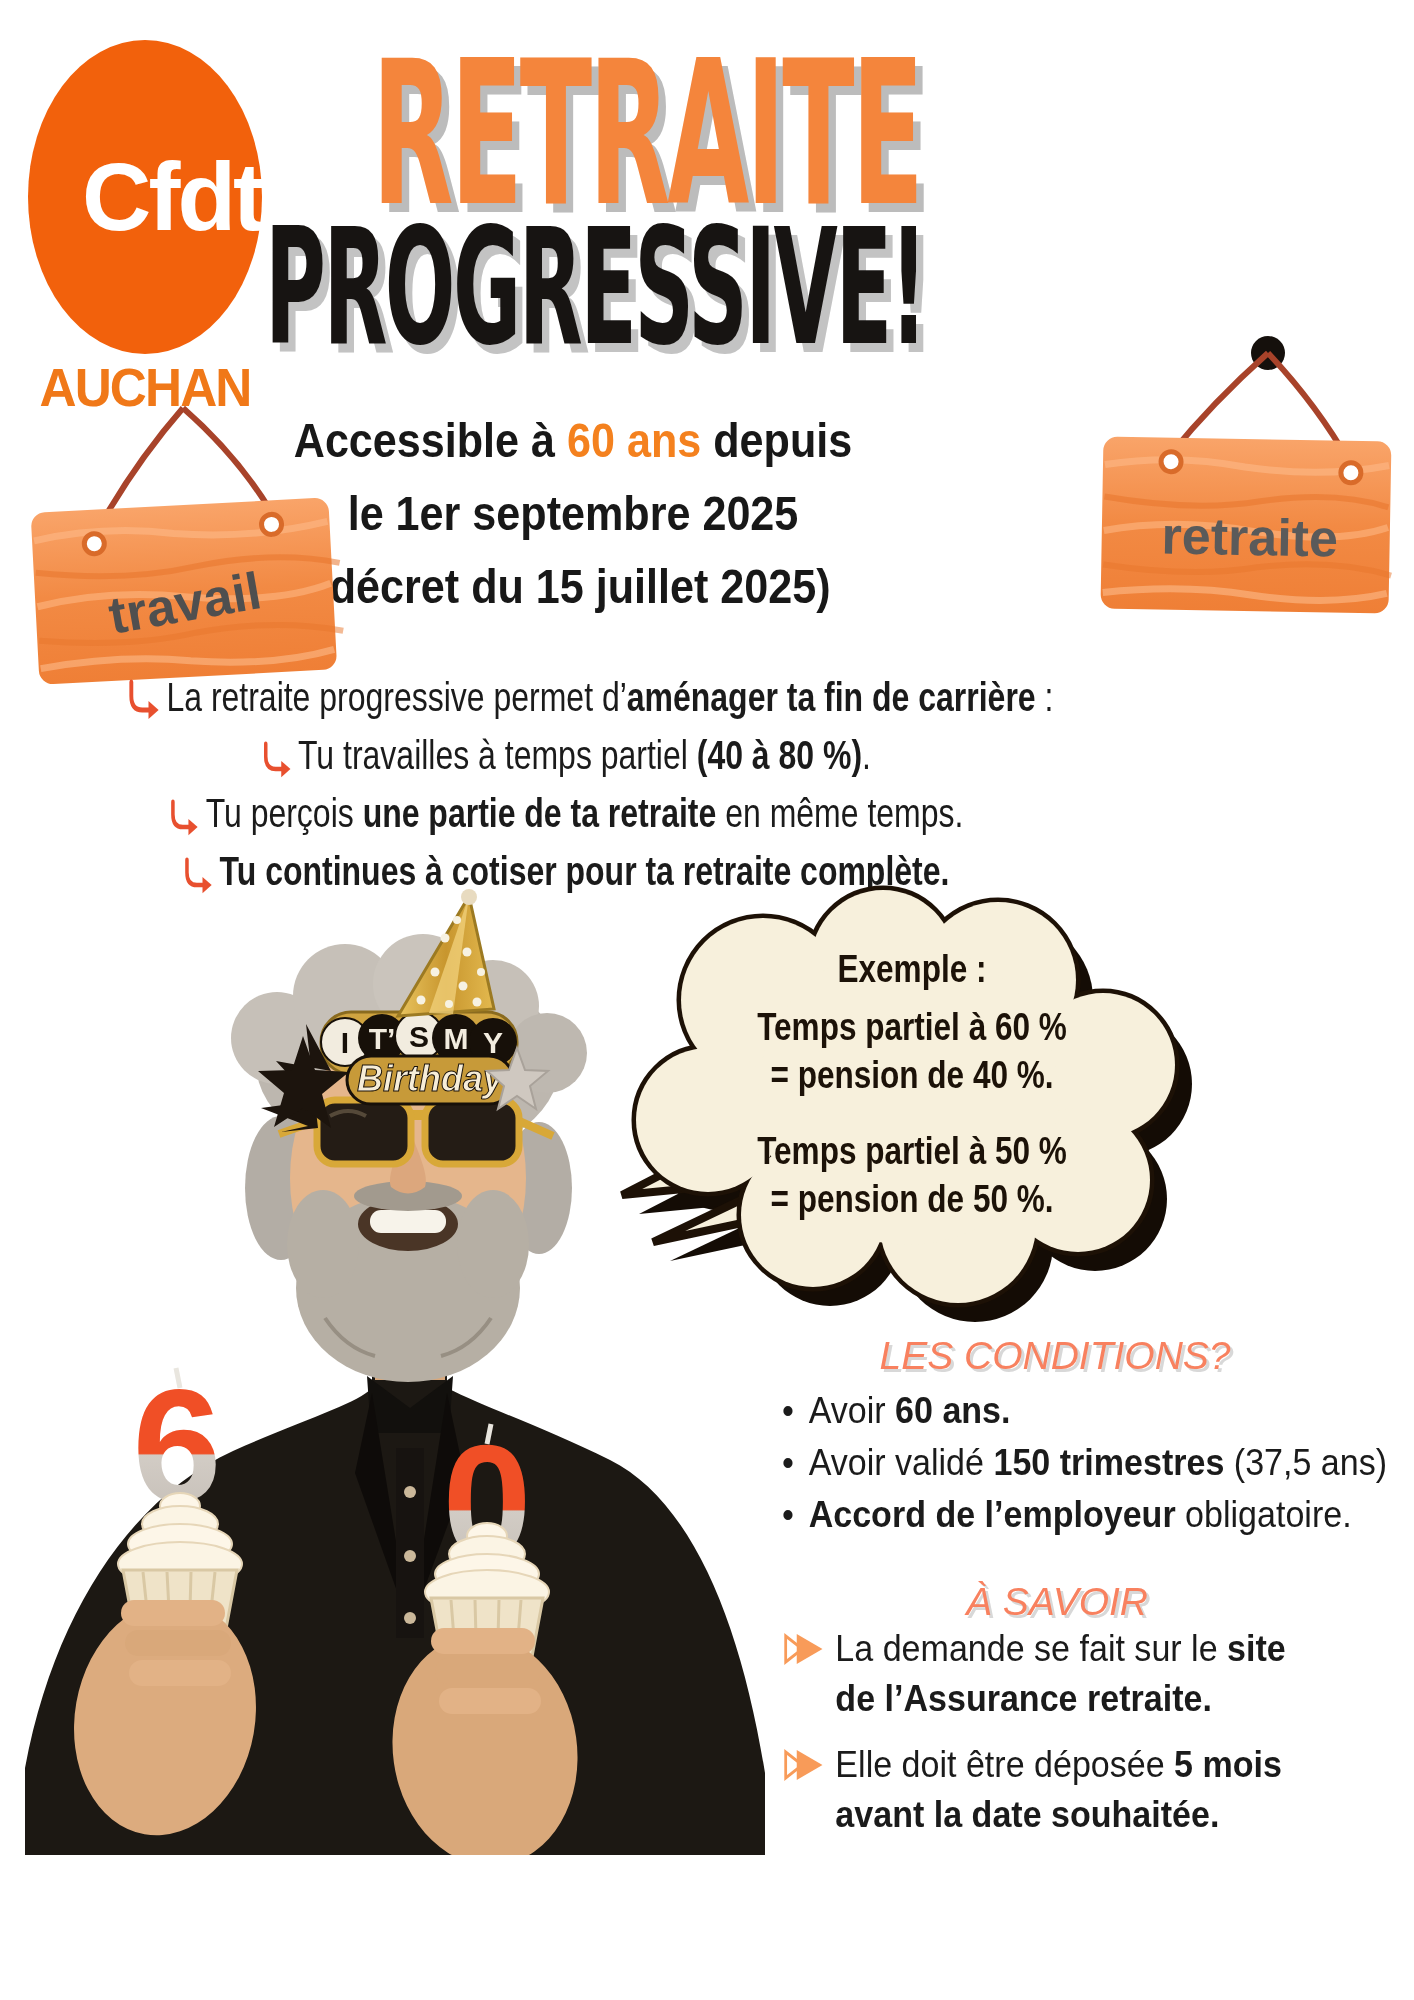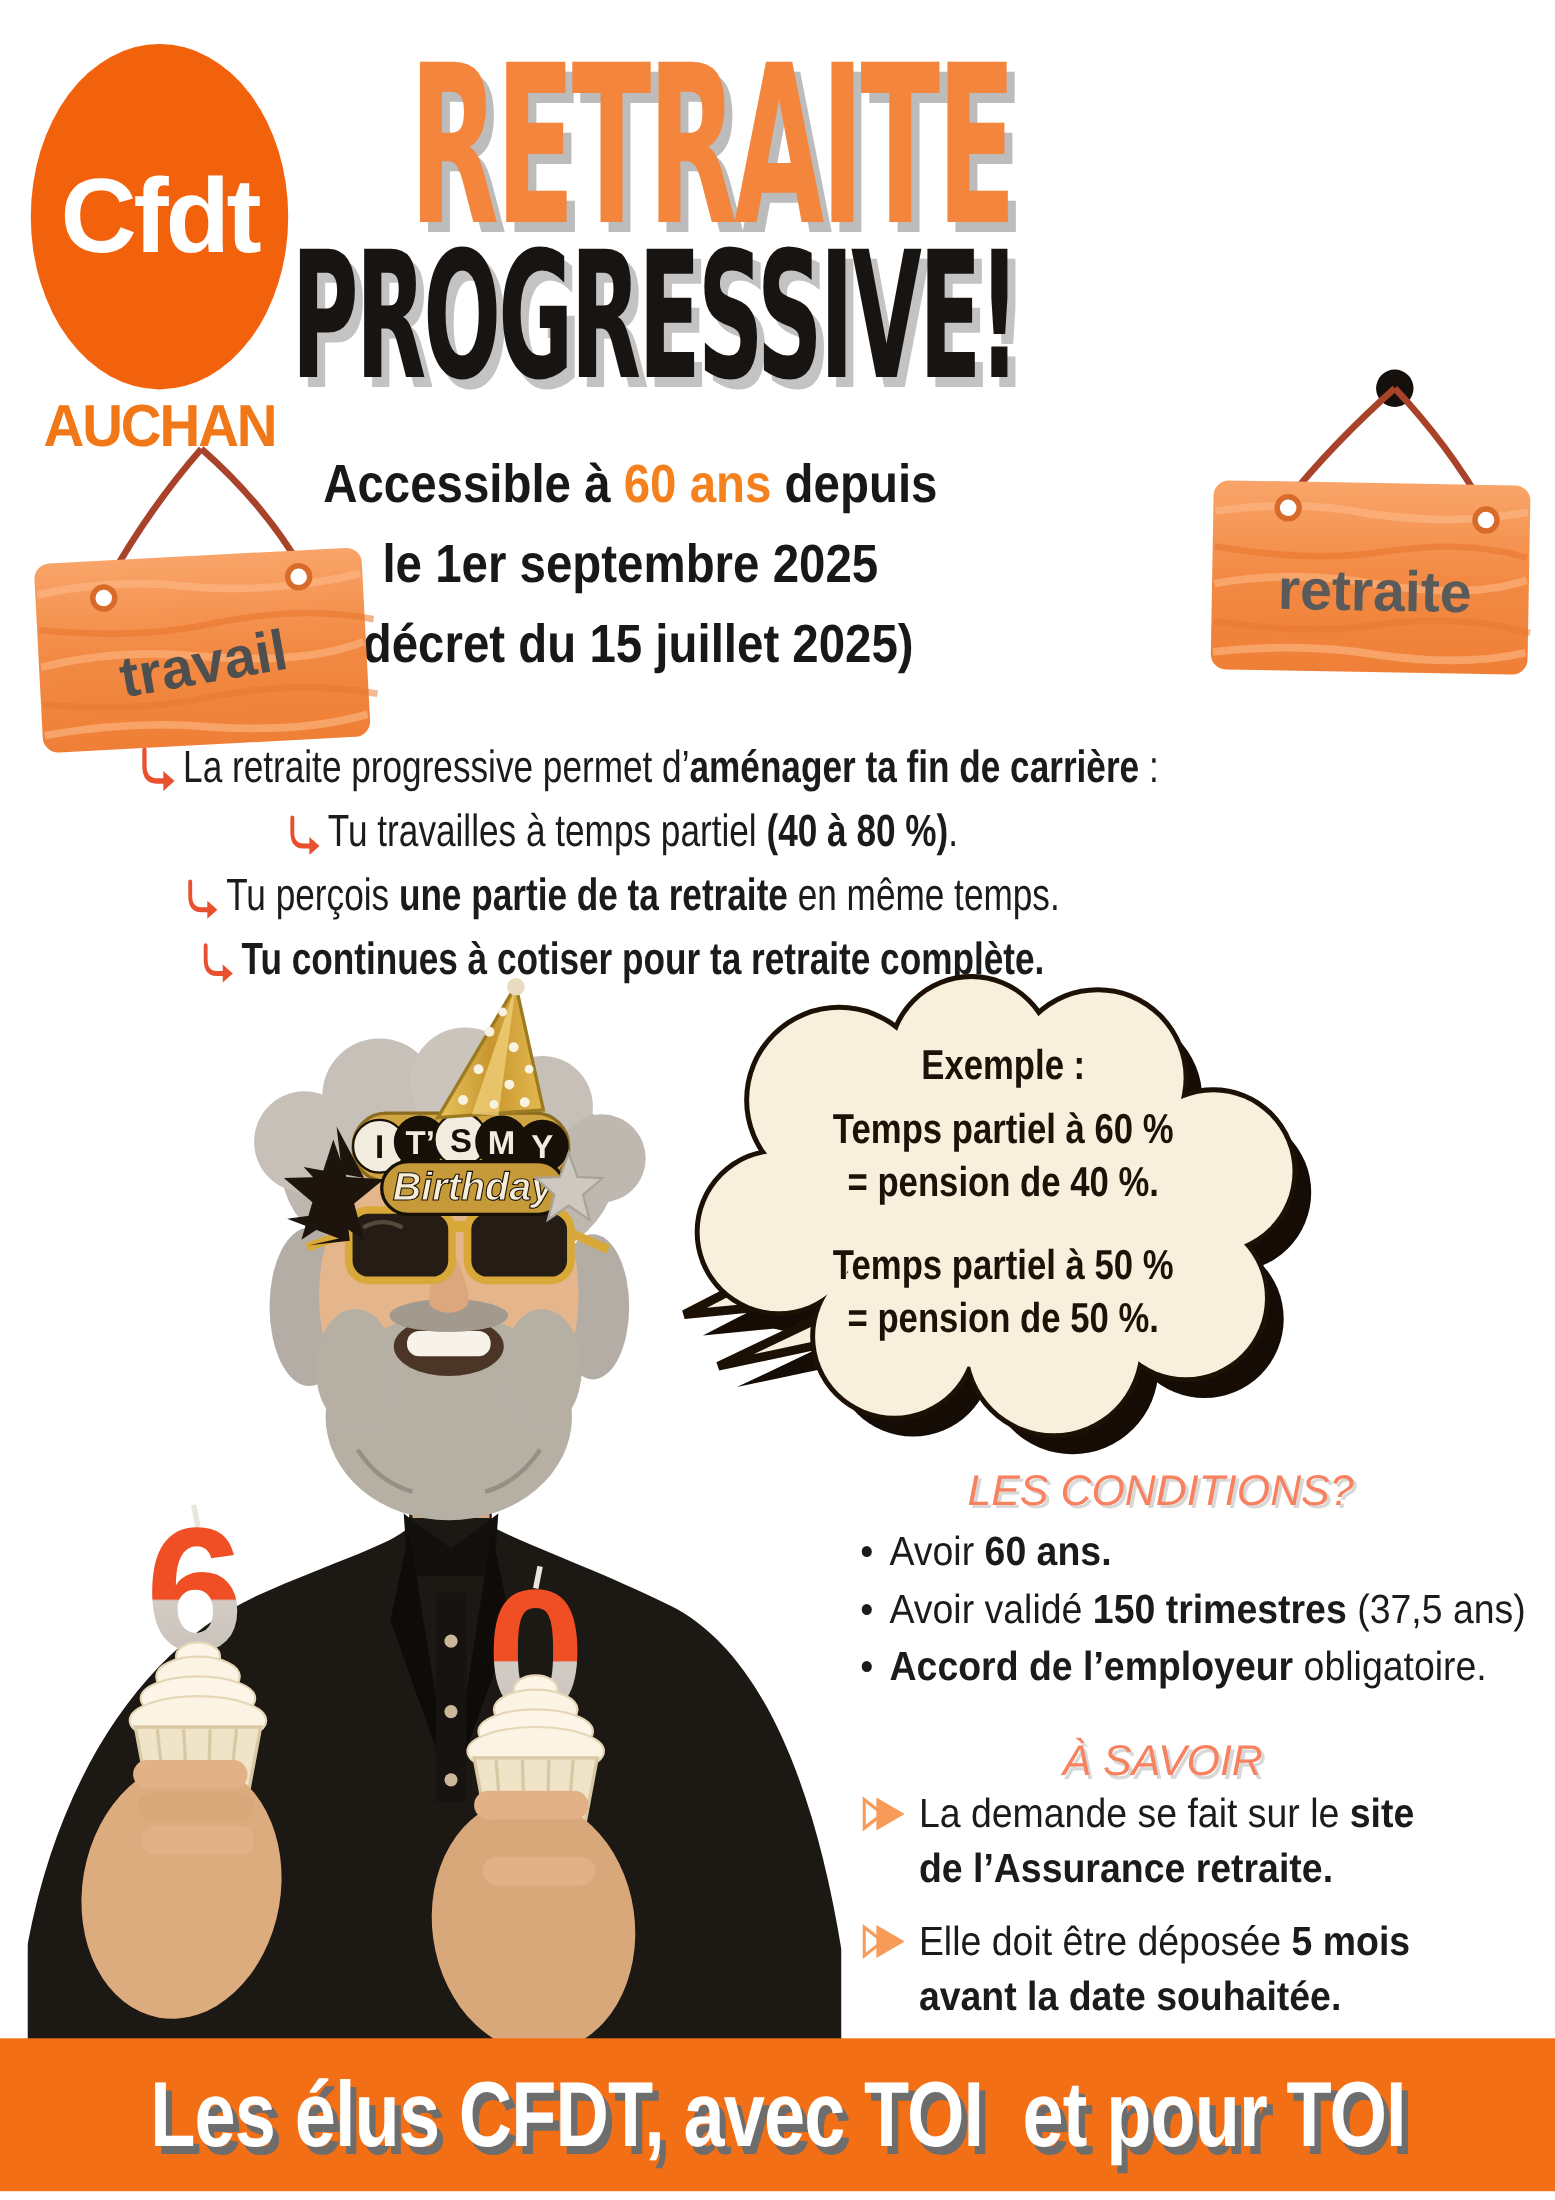--- a/index.html
+++ b/index.html
@@ -7,21 +7,21 @@
     position:relative;width:1414px;height:2000px;background:#ffffff;
     overflow:hidden;font-family:"Liberation Sans",sans-serif;color:#1b1b1b;
   }
   .abs{position:absolute;}
   b{font-weight:700;}
   svg text{font-family:"Liberation Sans",sans-serif;}
 
   
   .cfdt-logo{
     left:28px;top:40px;width:234px;height:314px;border-radius:50%;
-    background:#f2610c;display:flex;align-items:center;justify-content:center;
+    background:#f2610c;display:flex;align-items:center;justify-content:flex-end;
   }
   .cfdt-logo span{color:#fff;font-size:96px;font-weight:700;letter-spacing:-3px;}
   .auchan{
     left:22px;top:356px;width:246px;text-align:center;
     font-size:54px;font-weight:800;color:#f07818;letter-spacing:-2px;
     transform:scaleX(.95);transform-origin:50% 0;
   }
 
   
   .title1{
@@ -377,17 +377,14 @@
 
   <div class="abs savoir-item" style="top:1740px;">
     <svg width="48" height="38" viewBox="0 0 48 38">
         <polygon points="4,6 22,19 4,32" fill="none" stroke="#f89b59" stroke-width="3"></polygon>
         <polygon points="16,4 44,19 16,34" fill="#f89b59"></polygon>
       </svg>
     <span class="txt"><span>Elle doit être déposée </span><b>5 mois</b></span>
     <span class="txt"><b>avant la date souhaitée.</b></span>
   </div>
 
-  <div class="abs footer">
-    <span>Les élus CFDT, avec TOI  et pour TOI</span>
-  </div>
 
 </div>
 
 </body></html>

